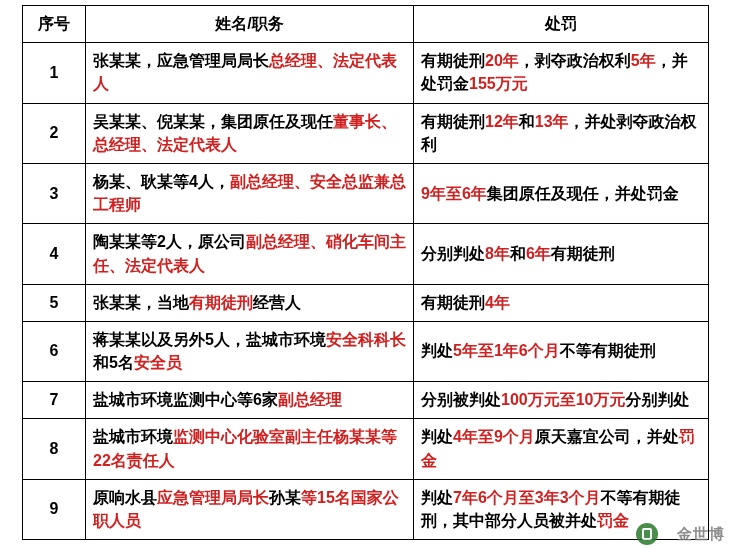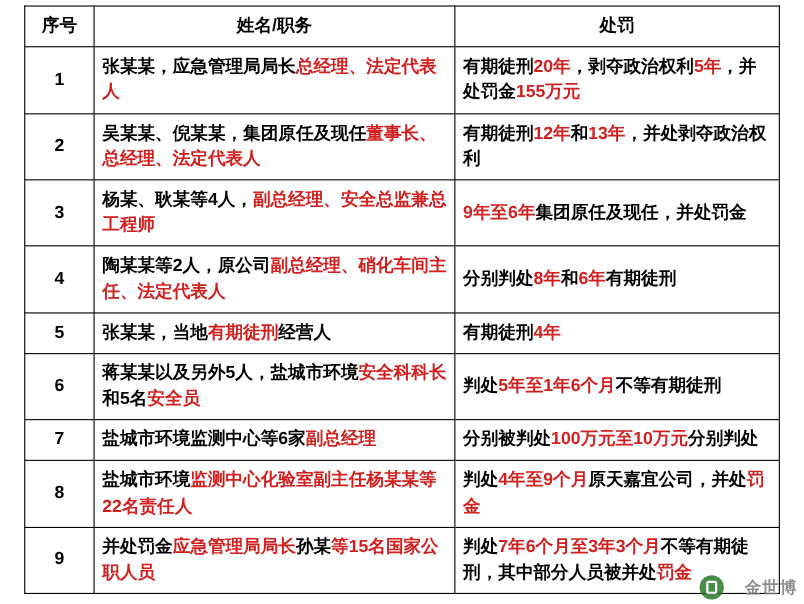--- a/index.html
+++ b/index.html
@@ -143,21 +143,21 @@
           <td class="name"><span>盐城市环境监测中心等6家</span><span class="hl">副总经理</span></td>
           <td class="pen"><span>分别被判处</span><span class="hl">100万元至10万元</span><span>分别判处</span></td>
         </tr>
         <tr>
           <td class="idx">8</td>
           <td class="name"><span>盐城市环境</span><span class="hl">监测中心化验室副主任杨某某等22名责任人</span></td>
           <td class="pen"><span>判处</span><span class="hl">4年至9个月</span><span>原天嘉宜公司，并处</span><span class="hl">罚金</span></td>
         </tr>
         <tr>
           <td class="idx">9</td>
-          <td class="name"><span>并处罚金</span><span class="hl">应急管理局局长</span><span>孙某</span><span class="hl">等15名国家公职人员</span></td>
+          <td class="name"><span>原响水县</span><span class="hl">应急管理局局长</span><span>孙某</span><span class="hl">等15名国家公职人员</span></td>
           <td class="pen"><span>判处</span><span class="hl">7年6个月至3年3个月</span><span>不等有期徒刑，其中部分人员被并处</span><span class="hl">罚金</span></td>
         </tr>
       </tbody>
   </table>
 </div>
 
 <div class="watermark">
   <span class="wm-circle"></span>
   <span class="wm-text">金世博</span>
 </div>

